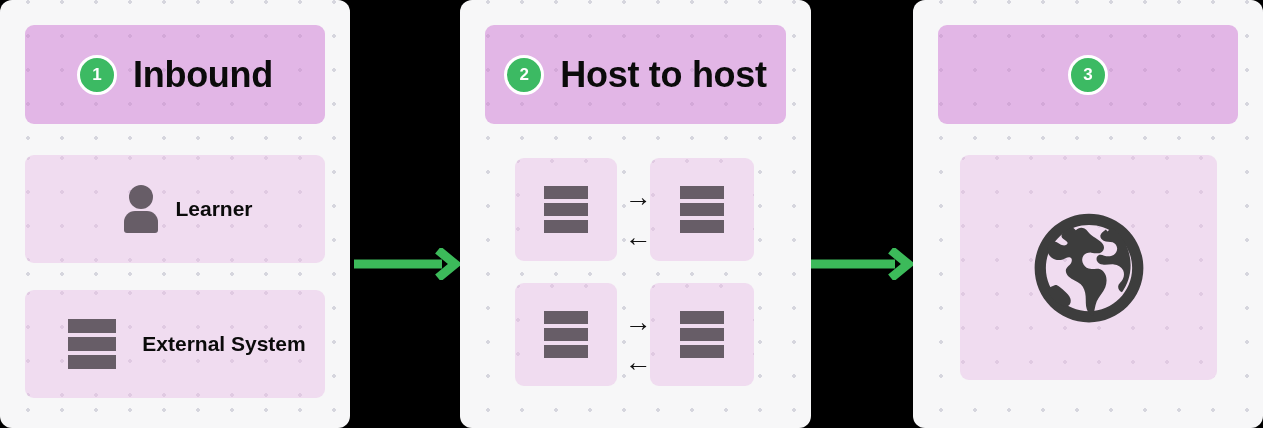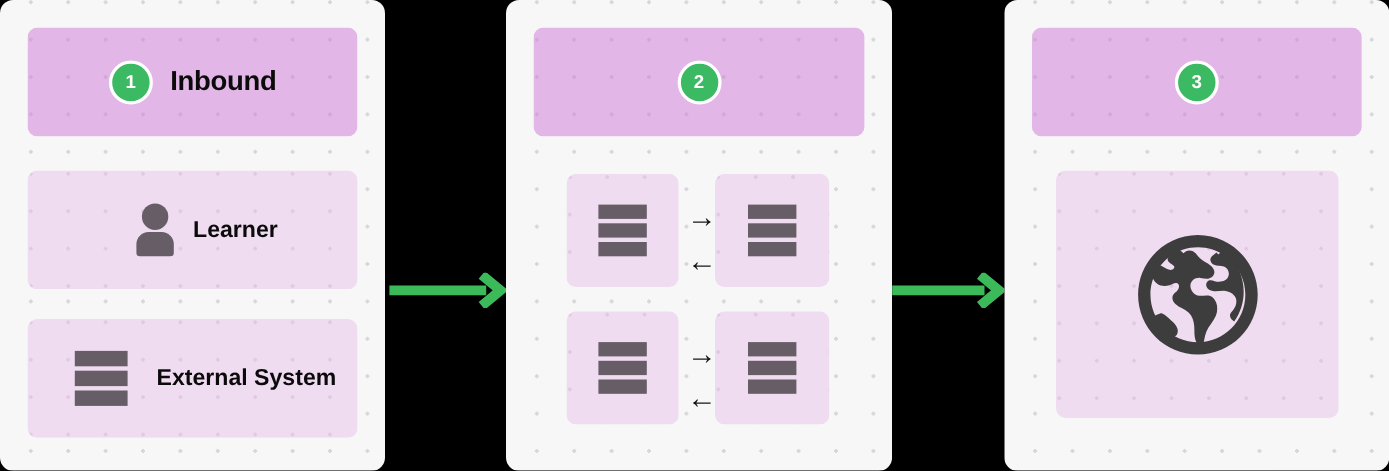--- a/index.html
+++ b/index.html
@@ -67,21 +67,21 @@
     color: #ffffff;
     font-size: 17px;
     font-weight: 700;
     display: flex;
     align-items: center;
     justify-content: center;
     line-height: 1;
   }
 
   .header-title {
-    font-size: 25px;
+    font-size: 36px;
     font-weight: 700;
     color: #0b0b0b;
     letter-spacing: -0.3px;
     white-space: nowrap;
   }
 
   
   .body-card {
     position: absolute;
     background: #f0dcf0;
@@ -231,20 +231,21 @@
 
   <svg class="flow-arrow" id="flow-arrow-1" viewBox="0 0 110 32">
     <line x1="4" y1="16" x2="92" y2="16" stroke="#3cba5a" stroke-width="9" stroke-linecap="butt"></line>
     <polyline points="88,2 105,16 88,30" fill="none" stroke="#3cba5a" stroke-width="9" stroke-linecap="butt" stroke-linejoin="miter"></polyline>
   </svg>
 
   <div class="panel" id="panel-2">
 
     <div class="header-card" id="header-2">
       <div class="step-badge">2</div>
+      <div class="header-title">Host to host</div>
     </div>
   </div>
 
   <div class="body-card host-card" id="host-a">
     <div class="server-icon sz-md">
       <i></i>
       <i></i>
       <i></i>
     </div>
   </div>

